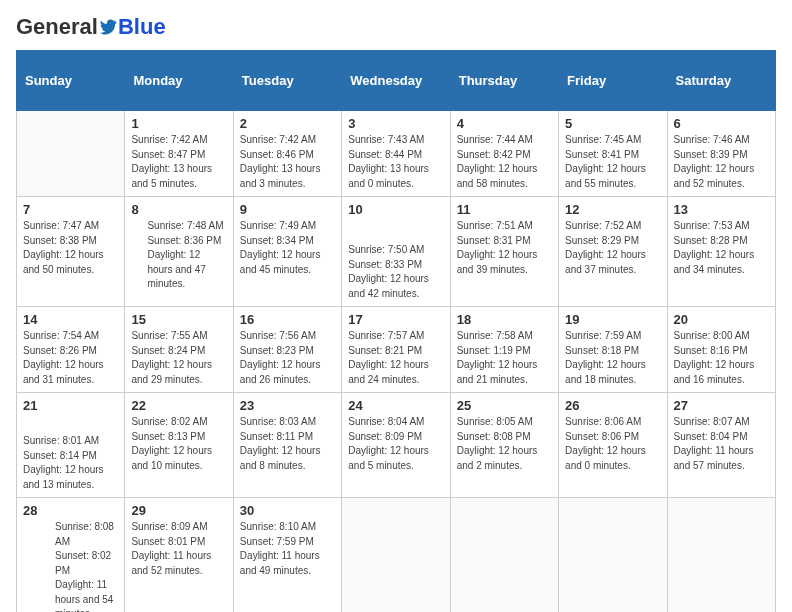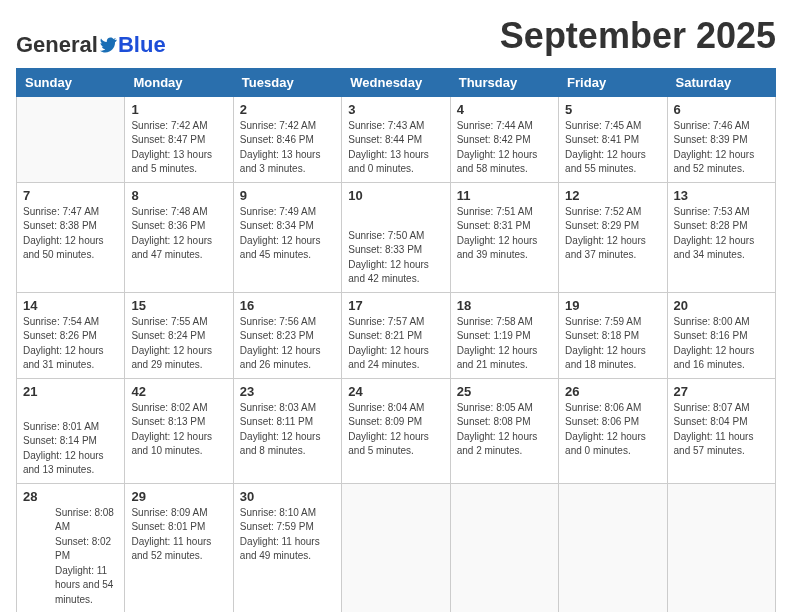--- a/index.html
+++ b/index.html
@@ -51,21 +51,21 @@
     }
     .calendar {
       width: 100%;
       border-collapse: collapse;
       border: 1px solid #ccc;
     }
     .calendar th {
       background-color: #2a6fad;
       color: #fff;
       text-align: left;
-      padding: 6px 8px;
+      padding: 22px 8px;
       font-size: 13px;
       border: 1px solid #2a6fad;
     }
     .calendar td {
       vertical-align: top;
       padding: 5px 6px;
       border: 1px solid #ccc;
       width: calc(100% / 7);
       min-height: 80px;
       font-size: 10.5px;
@@ -94,21 +94,20 @@
   <div class="logo">
     <div class="logo-text">
       <span class="logo-general">General</span>
       <svg class="logo-bird" viewBox="0 0 24 24">
         <path d="M22 4.5c-1 .5-2 .8-3.1.9C20 4.7 20.7 3.7 21 2.6c-1 .6-2.1 1-3.2 1.3C16.8 2.7 15.5 2 14 2c-2.8 0-5 2.2-5 5 0 .4 0 .8.1 1.1C5.8 7.9 3.1 6 1.4 3.3c-.4.7-.7 1.5-.7 2.4 0 1.7.9 3.2 2.2 4.1-.8 0-1.6-.2-2.2-.6v.1c0 2.4 1.7 4.4 4 4.9-.4.1-.8.2-1.3.2-.3 0-.6 0-.9-.1.6 1.9 2.4 3.3 4.5 3.3-1.7 1.3-3.7 2-6 2-.4 0-.8 0-1.1-.1C2 20.9 4.4 22 7 22c8.4 0 13-7 13-13v-.6c.9-.6 1.7-1.4 2.3-2.3l-.3.4z" fill="#1a6eb5"></path>
       </svg>
       <span class="logo-blue">Blue</span>
     </div>
   </div>
   <div class="title-area">
-    <div class="month-title">September 2025</div>
   </div>
 </div>
 
 <table class="calendar">
   <thead>
     <tr>
       <th>Sunday</th>
       <th>Monday</th>
       <th>Tuesday</th>
       <th>Wednesday</th>
@@ -159,21 +158,21 @@
       </tr>
       <tr>
         <td>
           <span class="day-number">7</span>
           <div class="day-info" style="white-space: pre-line;">Sunrise: 7:47 AM
 Sunset: 8:38 PM
 Daylight: 12 hours and 50 minutes.</div>
         </td>
         <td>
           <span class="day-number">8</span>
-          <div class="day-info" style="white-space: pre-line;">Sunrise: 7:48 AM
+          <div class="day-info" style="white-space: pre-line; margin-left: 16px;">Sunrise: 7:48 AM
 Sunset: 8:36 PM
 Daylight: 12 hours and 47 minutes.</div>
         </td>
         <td>
           <span class="day-number">9</span>
           <div class="day-info" style="white-space: pre-line;">Sunrise: 7:49 AM
 Sunset: 8:34 PM
 Daylight: 12 hours and 45 minutes.</div>
         </td>
         <td>
@@ -246,21 +245,21 @@
         </td>
       </tr>
       <tr>
         <td>
           <span class="day-number">21</span>
           <div class="day-info" style="white-space: pre-line; margin-top: 21px;">Sunrise: 8:01 AM
 Sunset: 8:14 PM
 Daylight: 12 hours and 13 minutes.</div>
         </td>
         <td>
-          <span class="day-number">42</span>
+          <span class="day-number">22</span>
           <div class="day-info" style="white-space: pre-line;">Sunrise: 8:02 AM
 Sunset: 8:13 PM
 Daylight: 12 hours and 10 minutes.</div>
         </td>
         <td>
           <span class="day-number">23</span>
           <div class="day-info" style="white-space: pre-line;">Sunrise: 8:03 AM
 Sunset: 8:11 PM
 Daylight: 12 hours and 8 minutes.</div>
         </td>

